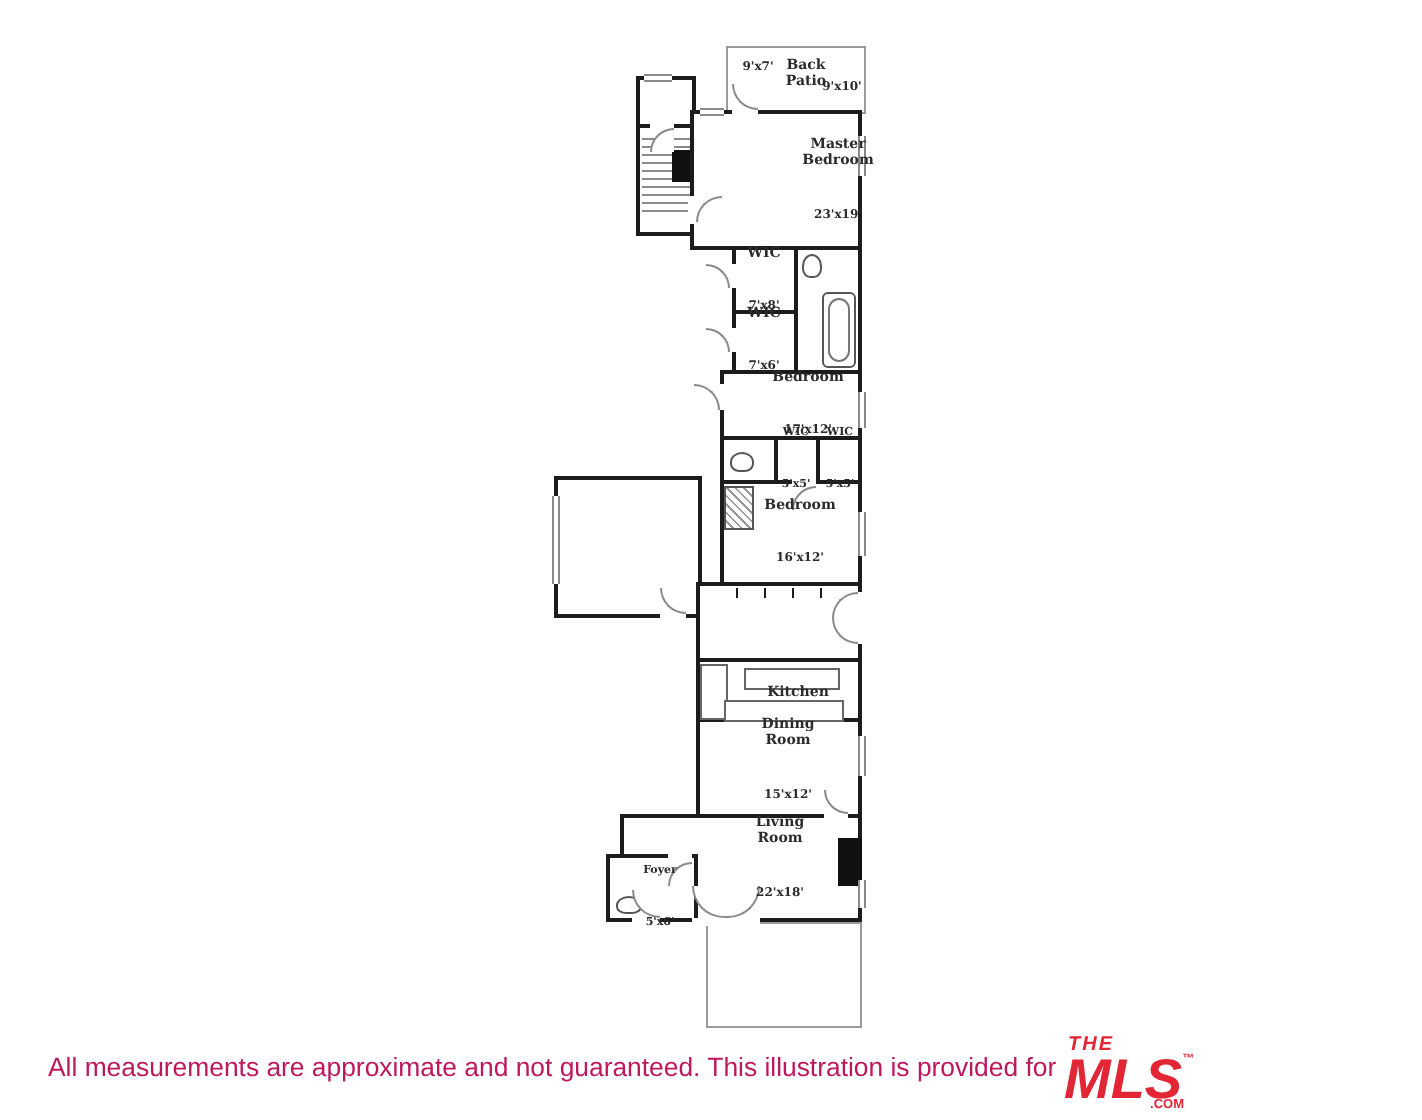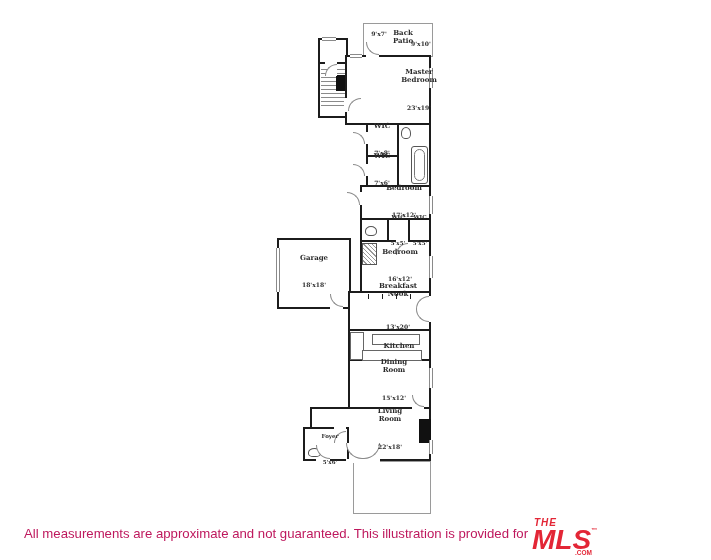--- a/index.html
+++ b/index.html
@@ -170,30 +170,21 @@
   <div class="room-label tinylbl" style="left:420px;top:230px;">
     <div class="lbl">WIC</div>
     <div class="dims">5'x5'</div>
   </div>
 
   <div class="room-label" style="left:400px;top:266px;">
     <div class="lbl">Bedroom</div>
     <div class="dims">16'x12'</div>
   </div>
 
-  <div class="room-label" style="left:314px;top:272px;">
-    <div class="lbl">Garage</div>
-    <div class="dims">18'x18'</div>
-  </div>
-
-  <div class="room-label" style="left:398px;top:306px;">
-    <div class="lbl">Breakfast
-Nook</div>
-    <div class="dims" style="margin-top:5px;">13'x20'</div>
-  </div>
+
 
   <div class="room-label" style="left:399px;top:346px;">
     <div class="lbl">Kitchen</div>
   </div>
 
   <div class="room-label" style="left:394px;top:380px;">
     <div class="lbl">Dining
 Room</div>
     <div class="dims">15'x12'</div>
   </div>

